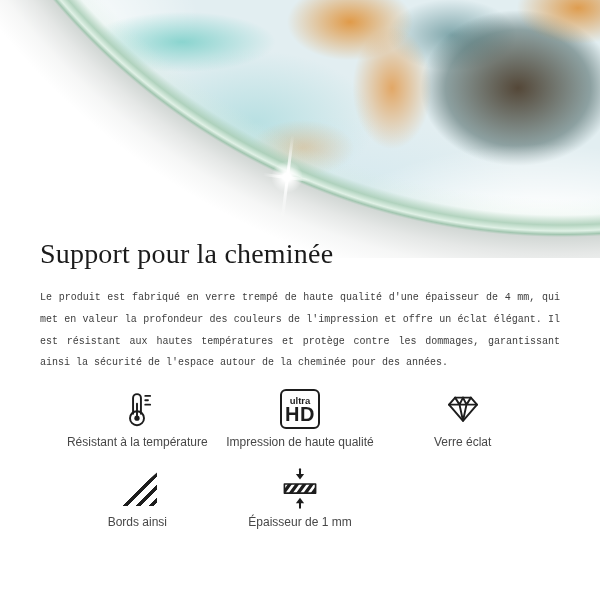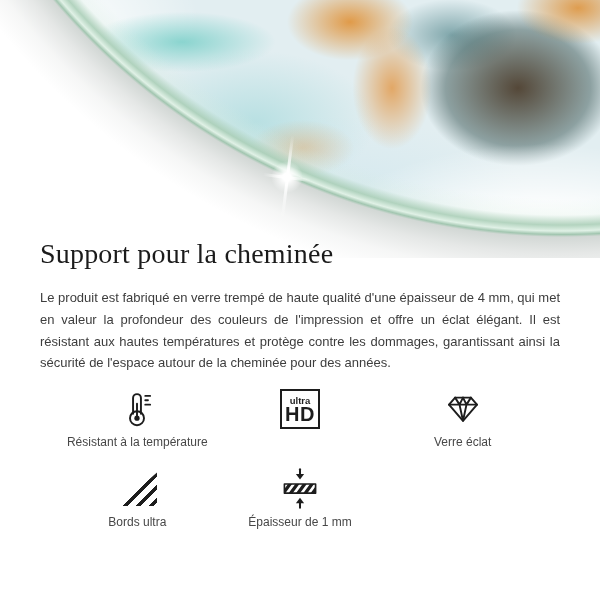--- a/index.html
+++ b/index.html
@@ -50,31 +50,31 @@
     background:radial-gradient(circle, rgba(255,255,255,1) 0 18%, rgba(255,255,255,0.55) 42%, rgba(255,255,255,0) 70%);}
   .sparkle .ray-v{position:absolute;left:-1.5px;top:-42px;width:3px;height:84px;transform:rotate(7deg);
     background:linear-gradient(to bottom, rgba(255,255,255,0), rgba(255,255,255,0.95) 42%, #fff 50%, rgba(255,255,255,0.95) 58%, rgba(255,255,255,0));}
   .sparkle .ray-h{position:absolute;left:-24px;top:-1.5px;width:48px;height:3px;transform:rotate(7deg);
     background:linear-gradient(to right, rgba(255,255,255,0), rgba(255,255,255,0.9) 42%, #fff 50%, rgba(255,255,255,0.9) 58%, rgba(255,255,255,0));}
 
   
   .content{position:relative;padding:0 40px;}
   .title{margin:2px 0 0 0;font-family:"Liberation Serif","DejaVu Serif",serif;
     font-weight:400;font-size:28px;line-height:36px;color:#1b1b1b;letter-spacing:0.2px;}
-  .desc{margin:15px 0 0 0;font-size:13px;line-height:21.8px;color:#3d3d3d;
-    text-align:justify;}
+  .desc{margin:15px 0 0 0;font-size:10px;line-height:21.8px;color:#3d3d3d;
+    text-align:justify;font-family:Liberation Mono, monospace;}
 
   
   .features{margin-top:13px;padding:0 16px;display:grid;
     grid-template-columns:1fr 1fr 1fr;row-gap:18px;}
   .feature{display:flex;flex-direction:column;align-items:center;}
   .feature .icon-box{height:44px;display:flex;align-items:center;justify-content:center;}
   .feature .label{margin-top:4px;font-size:12px;color:#474747;text-align:left;}
   .icon-svg{stroke:#1d1d1d;fill:none;stroke-width:2.2;stroke-linecap:round;stroke-linejoin:round;}
-  .uhd{width:36px;height:36px;border:2.5px solid #1d1d1d;border-radius:0;
+  .uhd{width:36px;height:36px;border:2.5px solid #1d1d1d;border-radius:6px;
     display:flex;flex-direction:column;align-items:center;justify-content:center;color:#1d1d1d;}
   .uhd .t1{font-size:9.5px;font-weight:bold;line-height:10px;}
   .uhd .t2{font-size:20px;font-weight:bold;line-height:16px;letter-spacing:0.5px;}
   .stripes{width:40px;height:34px;
     background:repeating-linear-gradient(135deg,#1d1d1d 0 3.6px, transparent 3.6px 9.2px);
     clip-path:polygon(0% 100%, 100% 0%, 100% 100%);}
 </style>
 </head>
 <body>
 
@@ -117,38 +117,39 @@
         <div class="label">Résistant à la température</div>
       </div>
 
       <div class="feature">
         <div class="icon-box">
           <div class="uhd">
             <div class="t1">ultra</div>
             <div class="t2">HD</div>
           </div>
         </div>
+        <div class="label">Impression de haute qualité</div>
       </div>
 
 
       <div class="feature">
         <div class="icon-box">
           <svg class="icon-svg" width="42" height="42" viewBox="0 0 48 48">
             <path d="M15 11 H33 L40 19 L24 37.5 L8 19 Z"></path>
             <path d="M8 19 H40 M15 11 L20 19 M24 11 L20 19 M24 11 L28 19 M33 11 L28 19 M20 19 L24 37.5 M28 19 L24 37.5"></path>
           </svg>
         </div>
         <div class="label">Verre éclat</div>
       </div>
 
       <div class="feature">
         <div class="icon-box">
           <div class="stripes"></div>
         </div>
-        <div class="label">Bords ultra</div>
+        <div class="label">Bords ainsi</div>
       </div>
 
       <div class="feature">
         <div class="icon-box">
           <svg class="icon-svg" width="44" height="44" viewBox="0 0 48 48">
             <line x1="24" y1="2.5" x2="24" y2="8"></line>
             <path d="M19.5 7.5 L24 13.5 L28.5 7.5 Z" fill="#1d1d1d" stroke="none"></path>
             <clipPath id="barclip">
                 <rect x="7" y="18.5" width="34" height="10"></rect>
               </clipPath>

